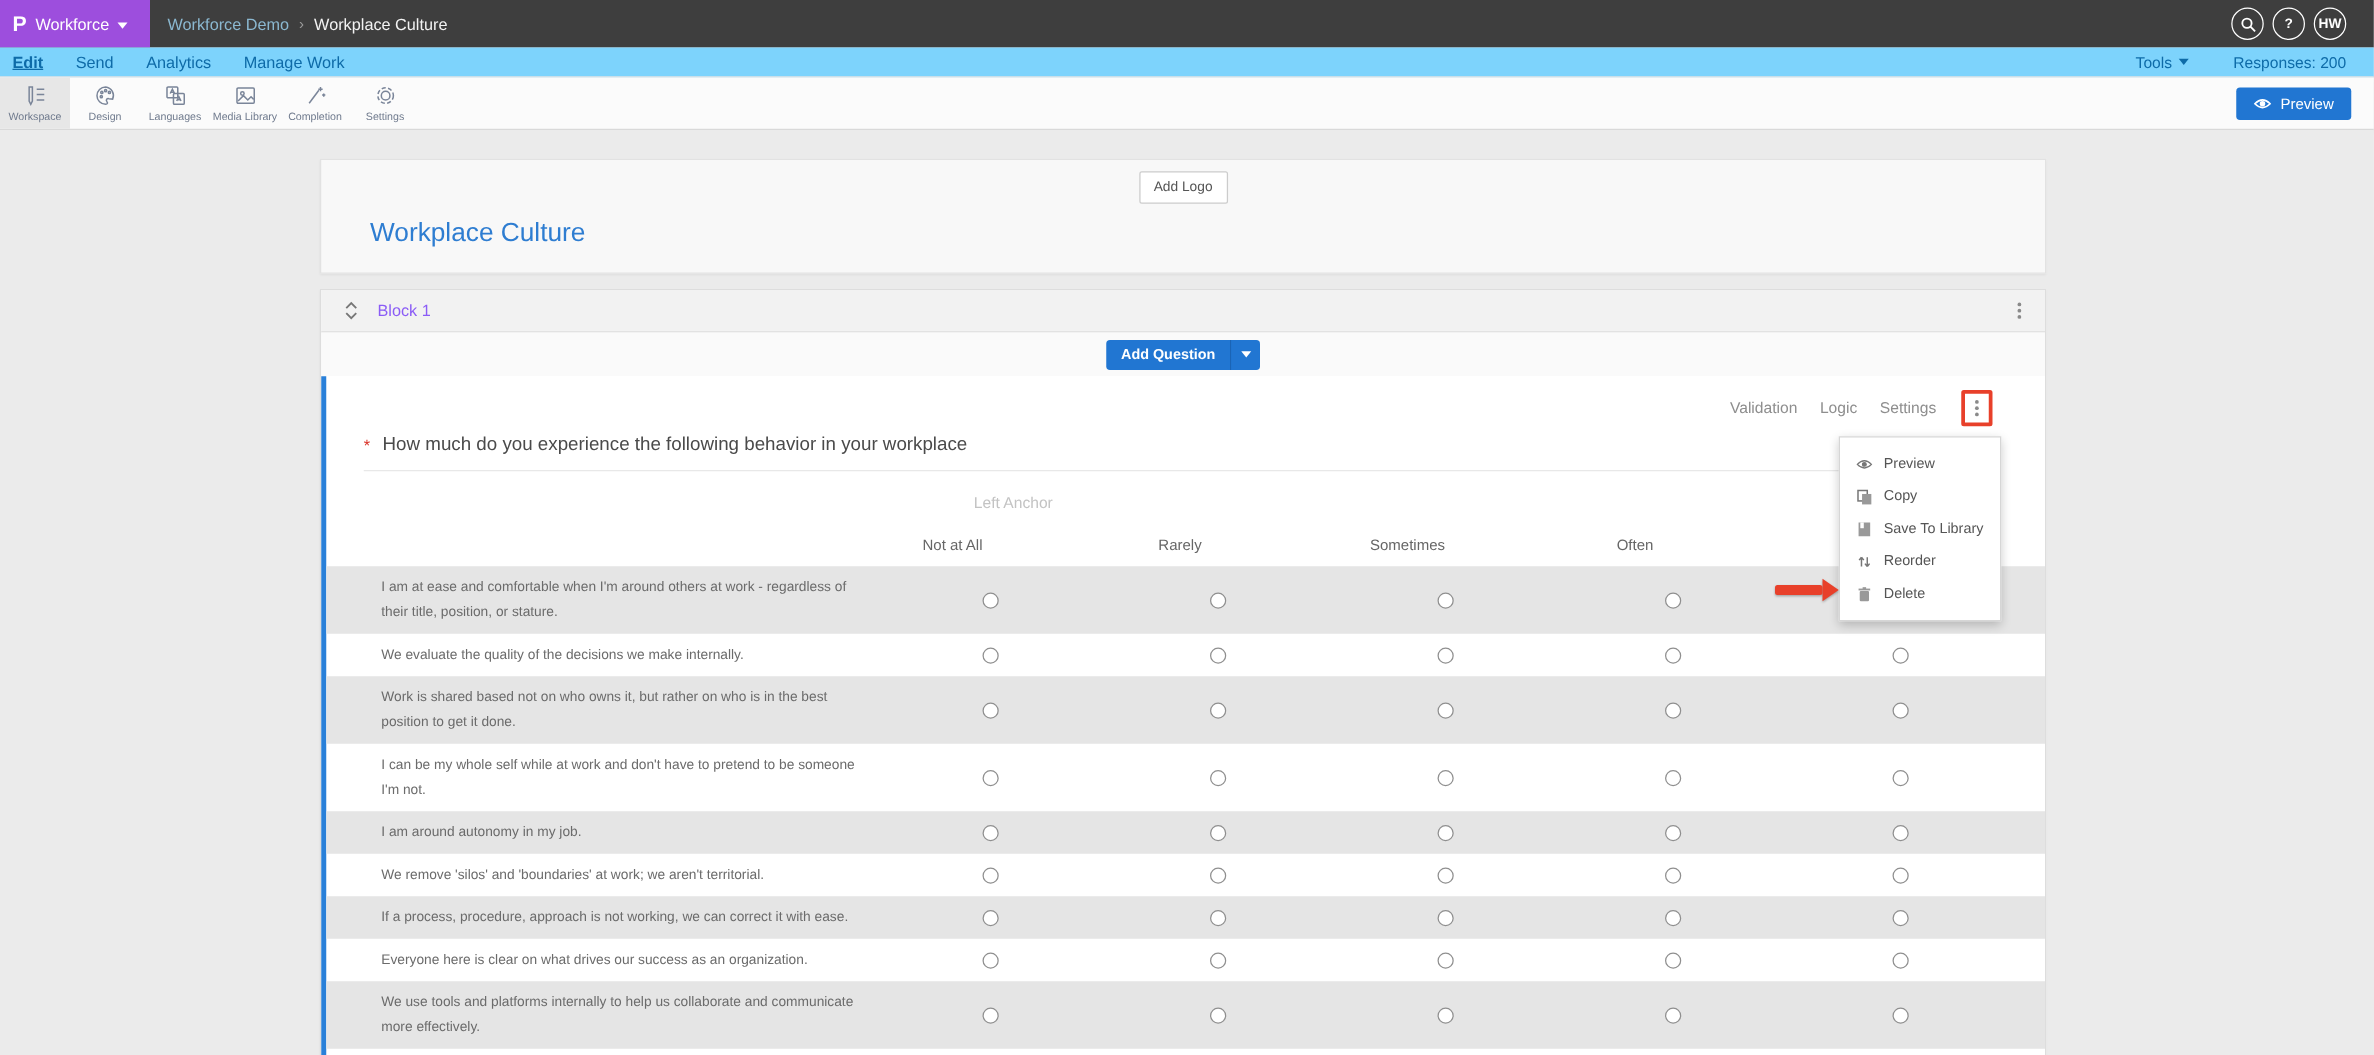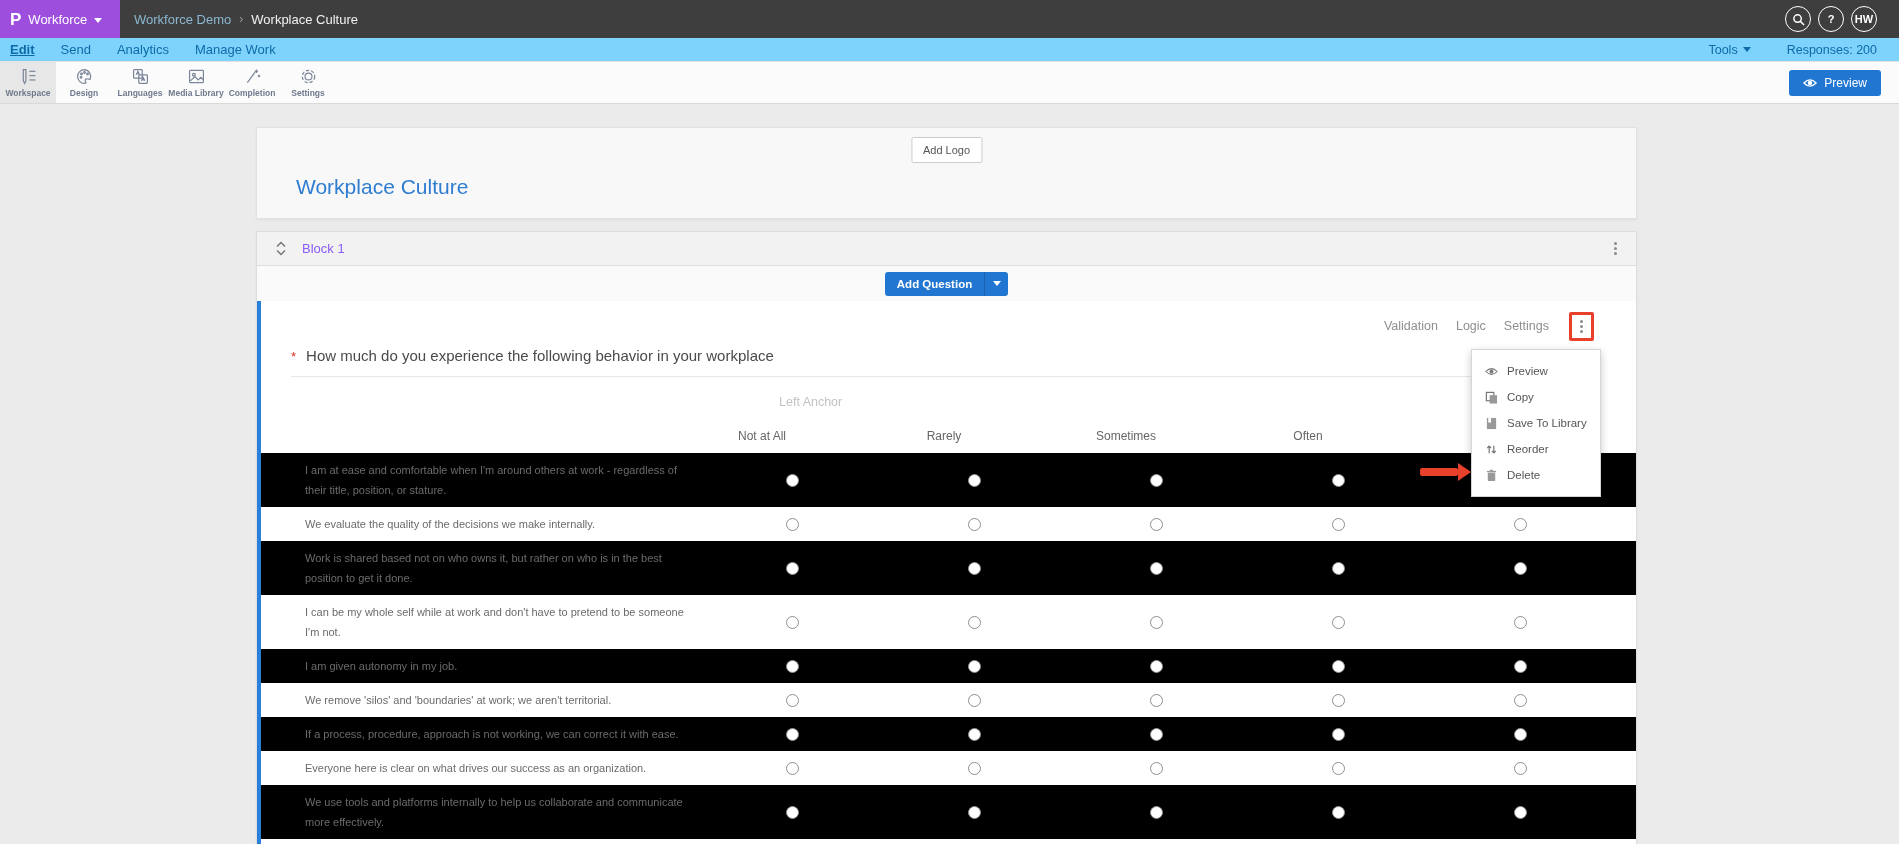--- a/index.html
+++ b/index.html
@@ -36,21 +36,21 @@
   .responses { font-size:12.5px; color:#0e6ba8; }
 
   
   .toolbar { position:absolute; top:62px; left:0; width:100%; height:42px; background:#fbfbfb;
     display:flex; align-items:stretch; border-bottom:1px solid #d9d9d9;
     box-shadow:0 2px 3px rgba(0,0,0,0.08); }
   .tool-item { width:56px; display:flex; flex-direction:column; align-items:center;
     justify-content:center; gap:2px; color:#7a8599; cursor:pointer; }
   .tool-item.active { background:#e7e7e7; }
   .tool-item svg { width:19px; height:19px; stroke:#7a8599; fill:none; stroke-width:1.4; }
-  .tool-label { font-size:8.5px; color:#6f7a8d; white-space:nowrap;font-weight:bold; }
+  .tool-label { font-size:8.5px; color:#6f7a8d; white-space:nowrap; }
   .toolbar-right { margin-left:auto; display:flex; align-items:center; padding-right:18px; }
   .preview-btn { background:#2176d2; color:#fff; font-size:12px; border:none; border-radius:3px;
     padding:6px 14px; display:flex; align-items:center; gap:7px; cursor:pointer; }
   .preview-btn svg { width:14px; height:10px; stroke:#fff; fill:none; stroke-width:1.5; }
 
   
   .content { position:absolute; top:104px; left:0; width:100%; bottom:0; background:#ebebeb; }
 
   .survey-header-card { position:absolute; left:256px; top:23px; width:1381px; height:92px;
     background:#f8f8f8; border:1px solid #e2e2e2; box-shadow:0 1px 2px rgba(0,0,0,0.06); }
@@ -92,21 +92,21 @@
   .req-star { color:#d93025; font-size:13px; margin-top:2px; }
 
   .anchor-row { margin-top:18px; height:20px; position:relative; }
   .left-anchor { position:absolute; left:518px; font-size:12.5px; color:#c3c3c3; }
 
   .matrix { margin-top:6px; }
   .m-grid { display:grid; grid-template-columns:410px repeat(5,182px); padding-left:30px; }
   .m-head { padding:8px 0 10px 0; }
   .m-head .col-label { font-size:12px; color:#666; text-align:center; align-self:end; }
   .m-row .statement { font-size:11px; color:#6b6b6b; line-height:20px; padding:7px 15px 7px 14px; }
-  .m-row.zebra { background:#000000; }
+  .m-row.zebra { background:#e5e5e5; }
   .radio-cell { display:flex; align-items:center; justify-content:center; }
   .radio { width:13px; height:13px; border:1px solid #8f8f8f; border-radius:50%;
     background:#fff; cursor:pointer; display:inline-block; }
 
   
   .context-menu { position:absolute; left:1471px; top:349px; width:130px; background:#fff;
     border:1px solid #d6d6d6; box-shadow:0 3px 8px rgba(0,0,0,0.22); padding:8px 0; z-index:50; }
   .menu-item { display:flex; align-items:center; gap:9px; padding:6px 12px; font-size:11.5px;
     color:#555; cursor:pointer; }
   .menu-item .mi { width:14px; height:14px; display:flex; align-items:center; justify-content:center;
@@ -356,21 +356,21 @@
               <span class="radio"></span>
             </span>
           <span class="radio-cell">
               <span class="radio"></span>
             </span>
           <span class="radio-cell">
               <span class="radio"></span>
             </span>
         </div>
         <div class="m-grid m-row zebra">
-          <span class="statement">I am given autonomy in my job.</span>
+          <span class="statement">I am around autonomy in my job.</span>
           <span class="radio-cell">
               <span class="radio"></span>
             </span>
           <span class="radio-cell">
               <span class="radio"></span>
             </span>
           <span class="radio-cell">
               <span class="radio"></span>
             </span>
           <span class="radio-cell">

